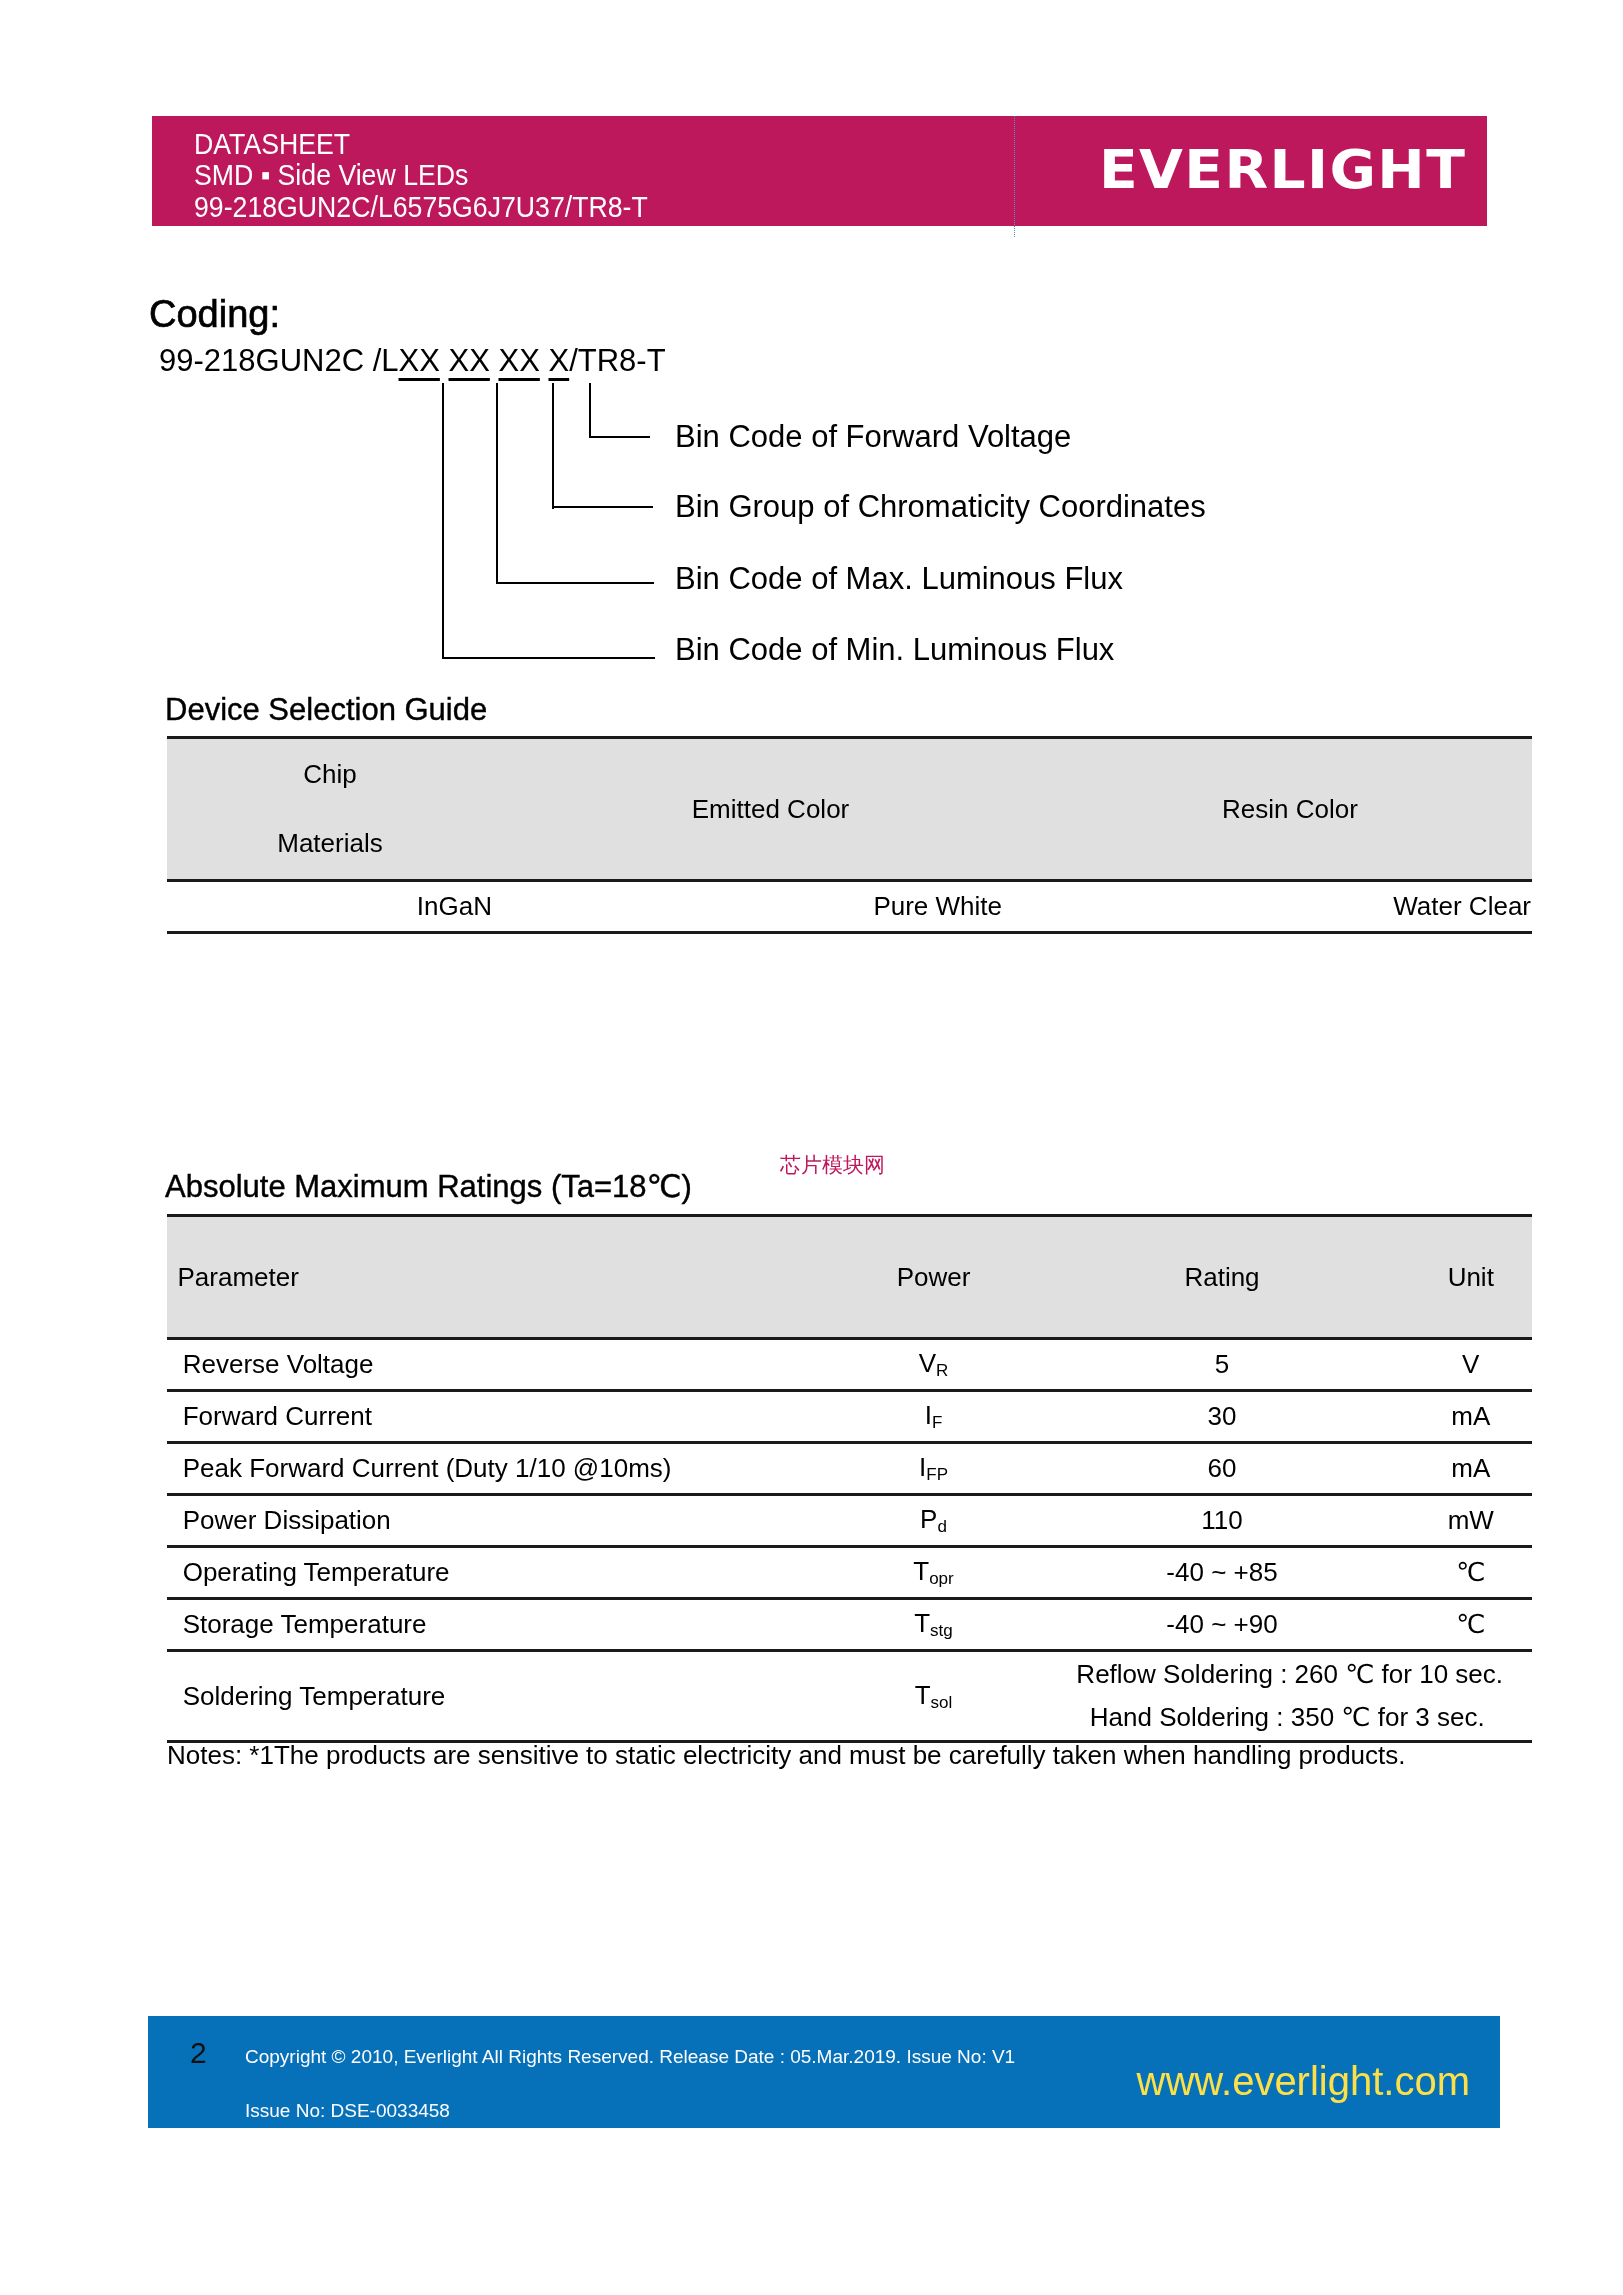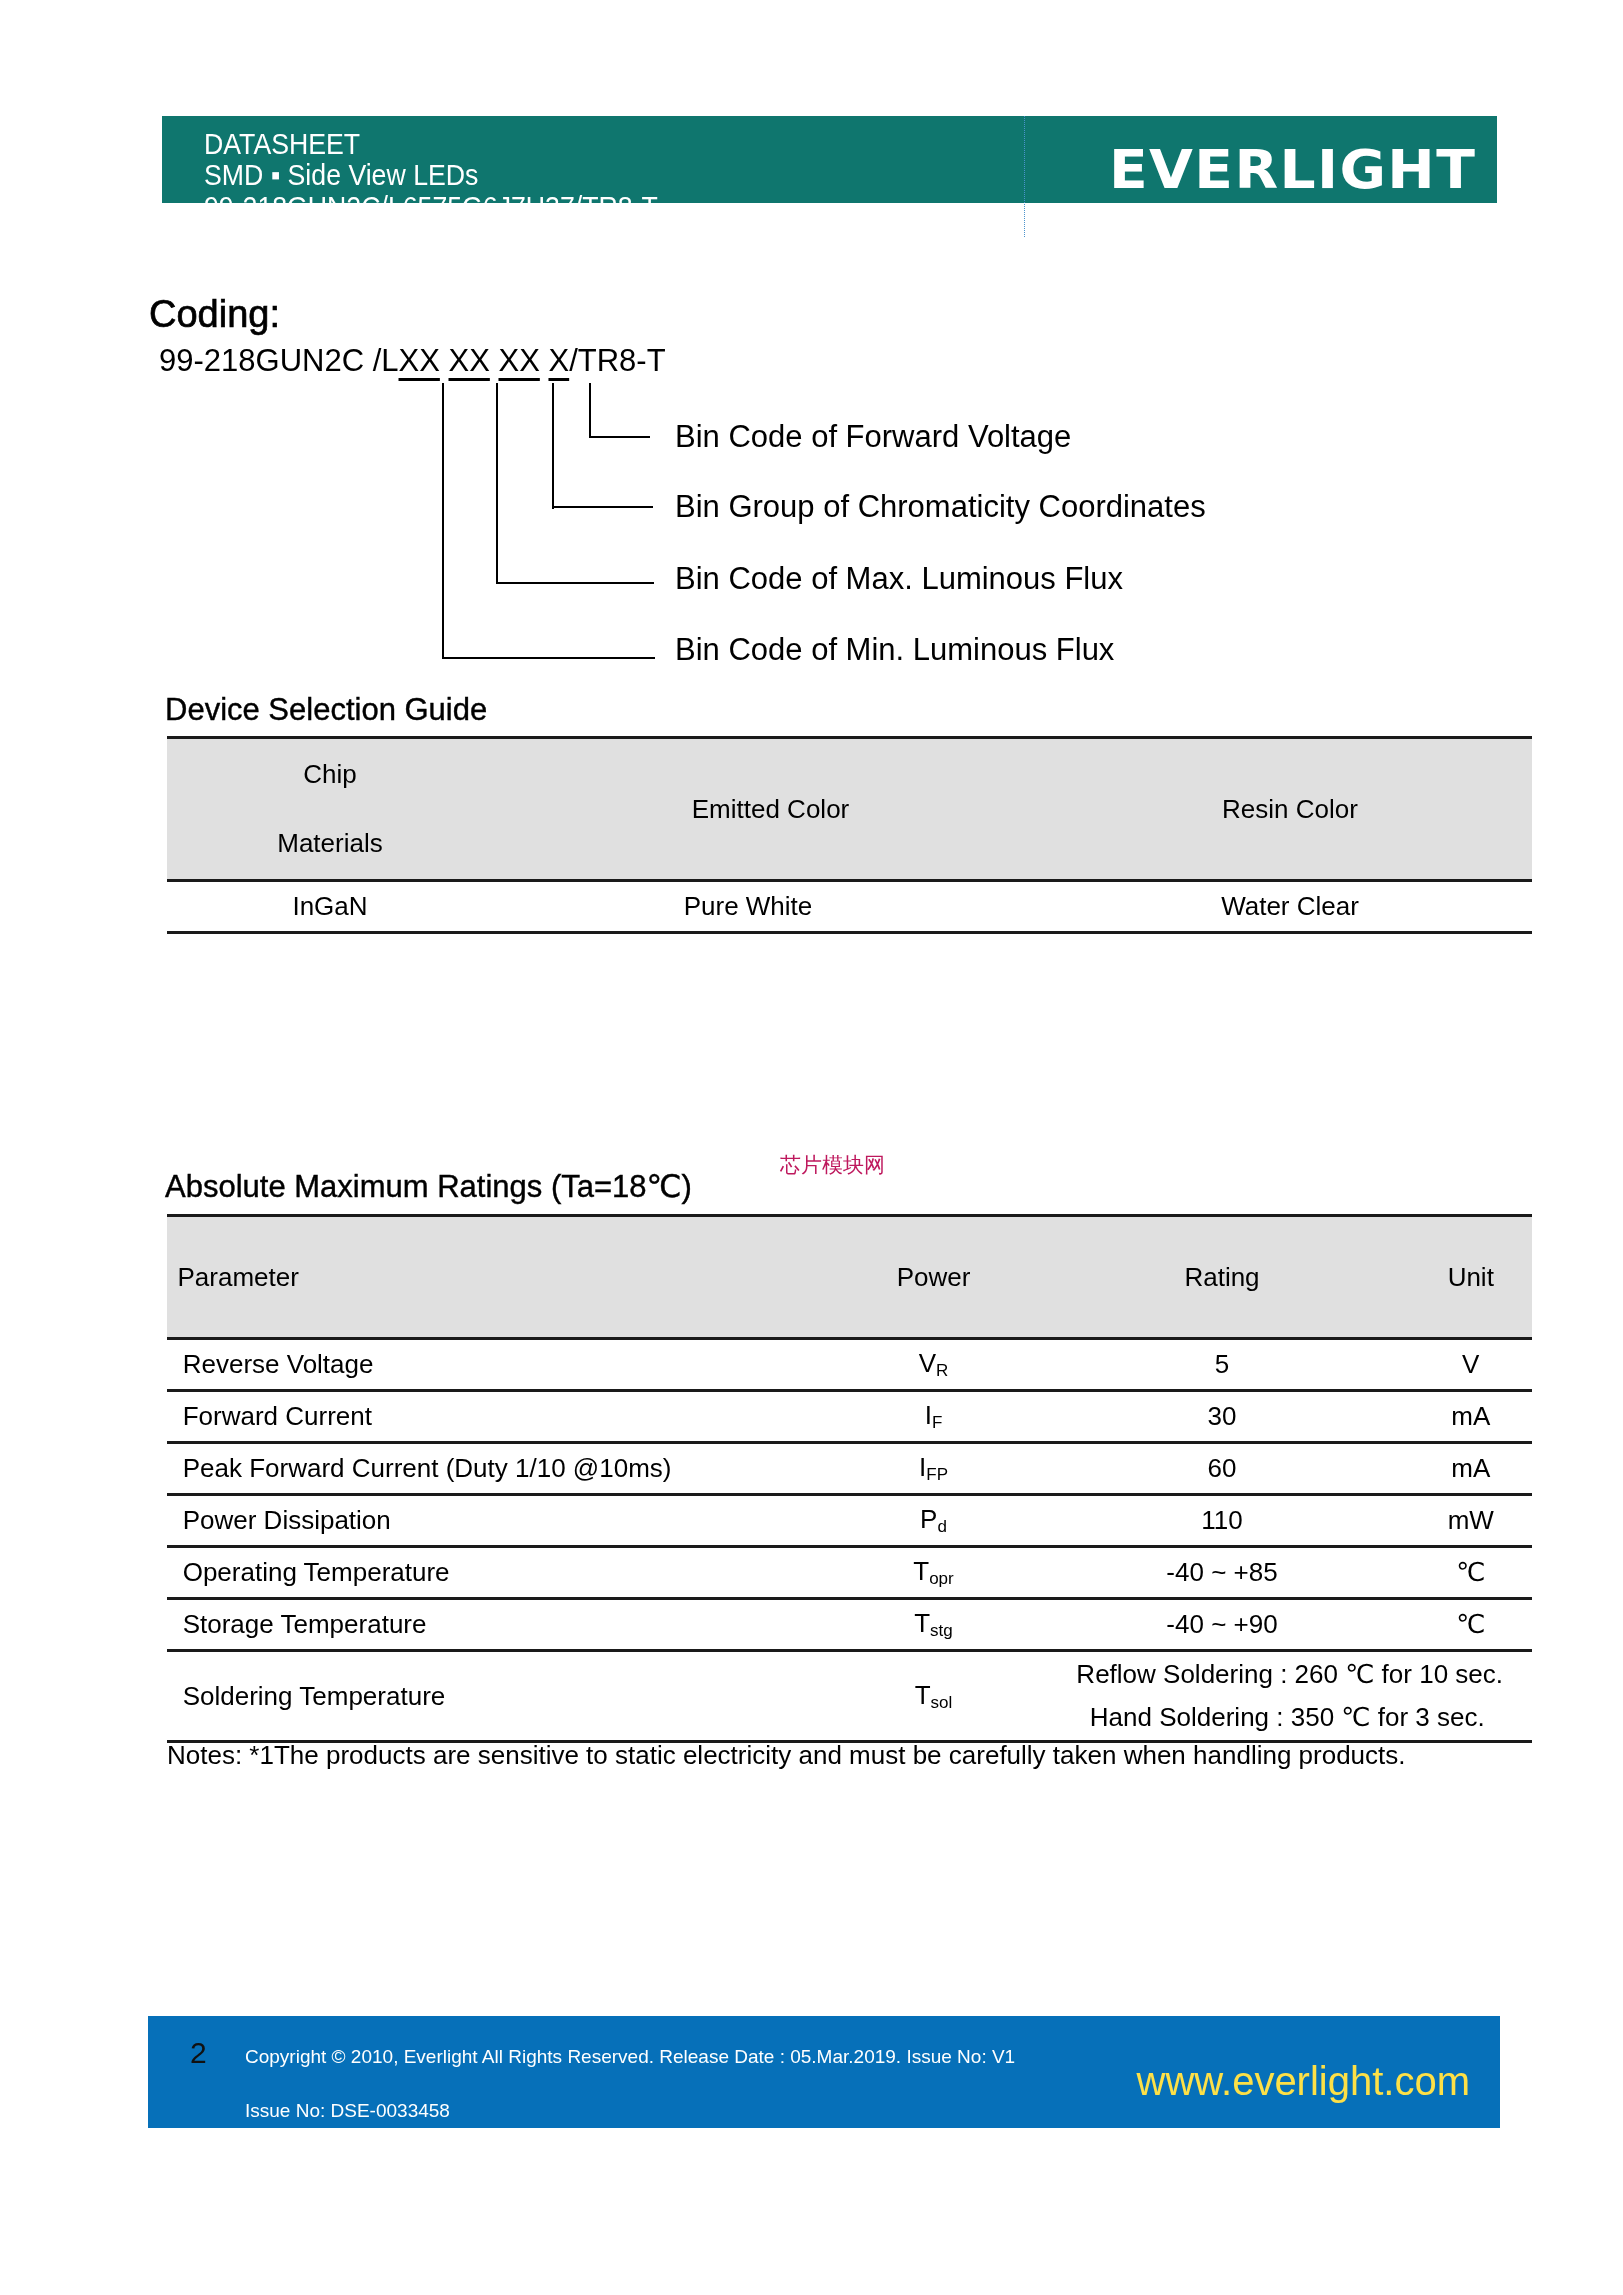--- a/index.html
+++ b/index.html
@@ -1,20 +1,20 @@
 <!DOCTYPE html>
 <html style="font-size:10.5px"><head>
 <meta charset="utf-8">
 <style>
   html, body { margin: 0; padding: 0; background: #ffffff; }
   body { width: 1623px; height: 2295px; position: relative; overflow: hidden;
          font-family: "Liberation Sans", "DejaVu Sans", sans-serif; color: #000; }
 
-  .header { position: absolute; left: 162px; top: 116px; width: 1335px; height: 87px;
-            background: #0f766e; }
+  .header { position: absolute; left: 152px; top: 116px; width: 1335px; height: 110px;
+            background: #be185d; }
   .header .divider { position: absolute; left: 862px; top: 0; width: 0; height: 121px;
                      border-left: 1.3px dotted #4b93cc; }
   .header .ttl { position: absolute; left: 42px; color: #fff; font-size: 29px; line-height: 33px;
                  transform: scaleX(0.92); transform-origin: left center; white-space: nowrap; }
   .header .l1 { top: 11.8px; } .header .l2 { top: 43px; } .header .l3 { top: 75px; }
   .logo { position: absolute; left: 947px; top: 31px; color: #ffffff; font-weight: bold;
           font-size: 54px; letter-spacing: 1.3px; line-height: 46px; transform: scaleX(1.05);
           transform-origin: left center; white-space: nowrap; font-family: "DejaVu Sans", sans-serif; }
 
   .h-coding { position: absolute; left: 149px; top: 293px; font-size: 38px; font-weight: normal;
@@ -23,21 +23,21 @@
   .code-str .u { text-decoration: underline; text-underline-offset: 6.5px; }
   .tree-line { position: absolute; background: #000; }
   .tree-label { position: absolute; left: 675px; font-size: 31px; white-space: nowrap; }
 
   .h-sec { position: absolute; left: 165px; font-size: 31px; -webkit-text-stroke: 0.4px #000; white-space: nowrap; }
 
   table { border-collapse: collapse; position: absolute; font-size: 26px; }
   .t1 { left: 167px; top: 736px; width: 1365px; }
   .t1 th { background: #e0e0e0; font-weight: normal; height: 137px; border-top: 3.3px solid #1a1a1a;
            border-bottom: 3.3px solid #1a1a1a; text-align: center; }
-  .t1 td { height: 47px; text-align: center; border-bottom: 3.3px solid #1a1a1a; }
+  .t1 td { height: 47px; text-align: right; border-bottom: 3.3px solid #1a1a1a; }
   .t1 .chip { line-height: 69px; }
 
   .t2 { left: 167px; top: 1214px; width: 1365px; }
   .t2 th { background: #e0e0e0; font-weight: normal; height: 118px; border-top: 3.3px solid #1a1a1a;
            border-bottom: 3.3px solid #1a1a1a; }
   .t2 td { height: 47px; border-bottom: 3.3px solid #1a1a1a; }
   .t2 .param { text-align: left; padding-left: 15.7px; }
   .t2 th.param { padding-left: 10.5px; }
   .t2 .sym, .t2 .rate, .t2 .unit { text-align: center; }
   .t2 sub { font-size: 17px; vertical-align: -3.9px; }

